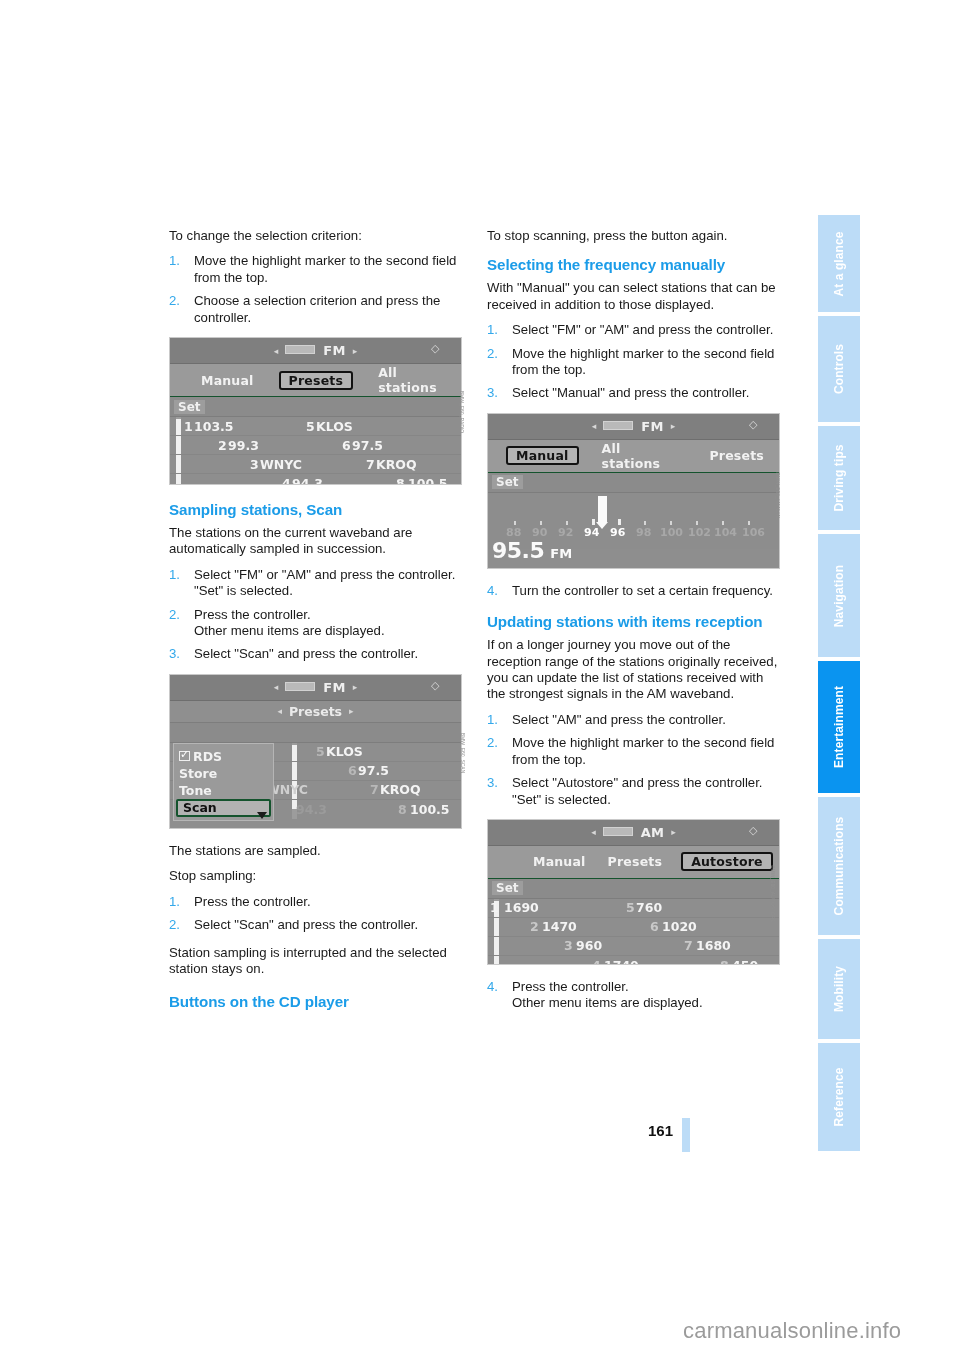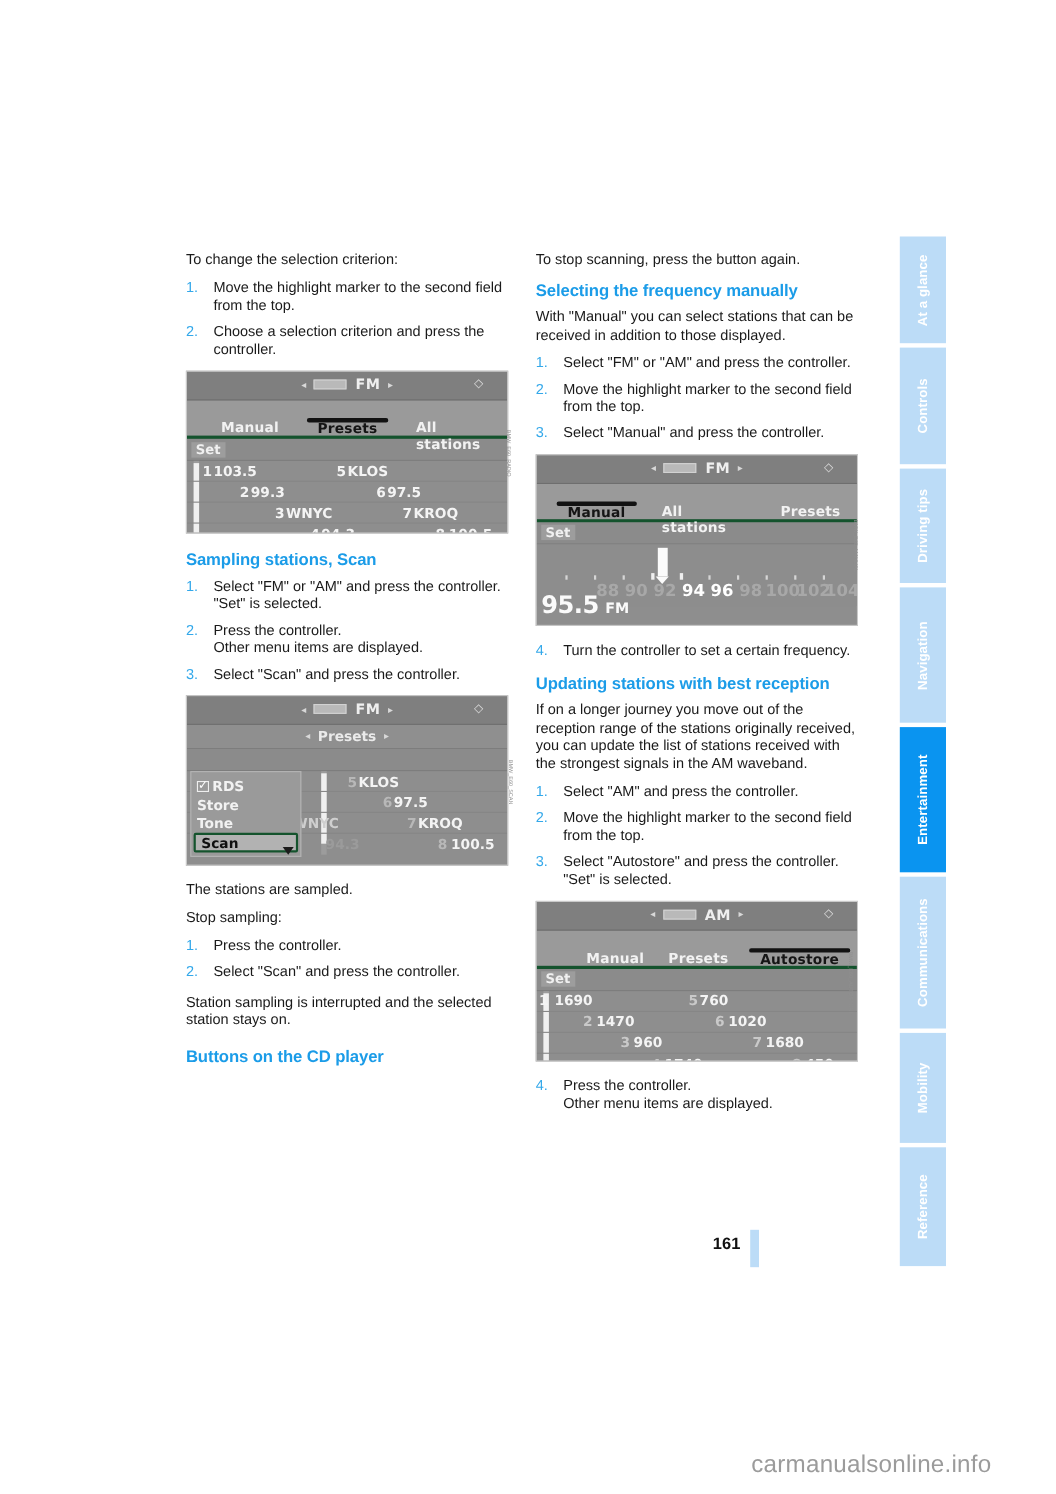--- a/index.html
+++ b/index.html
@@ -69,22 +69,22 @@
     display: inline-block; width: 30px; height: 9px;
     background: #b9b9b9; border: 1px solid #d2d2d2;
     margin-right: 8px; position: relative; top: -1px;
   }
   .rs-ant {
     position: absolute; right: 8px; top: 4px;
     width: 22px; height: 17px; color: #d9d9d9; font-size: 11px;
   }
   .rs-tabs {
     height: 25px; background: #9a9a9a;
-    display: flex; 
-    border-bottom: 3px solid #14532d;
+    display: flex; align-items: center;
+    border-bottom: 1px solid #14532d;
     padding: 16px 6px;
   }
   .rs-tab {
     color: #f2f2f2; font-size: 12.5px; font-weight: bold;
     padding: 1px 9px; letter-spacing: .2px;
   }
   .rs-tab.sel {
     background: #b4b4b4; color: #151515;
     border: 2px solid #121212; border-radius: 3px;
     padding: 0px 8px;
@@ -118,21 +118,21 @@
     filter: drop-shadow(0 0 1px #333);
   }
 
   
   .rs-scale { position: relative; height: 56px; background: #8d8d8d; }
   .rs-ticksrow { position: absolute; left: 0; right: 0; top: 26px; height: 8px; }
   .rs-ticksrow i { position: absolute; top: 2px; width: 2px; height: 4px; background: #d6d6d6; }
   .rs-ticksrow i.big { top: 0; width: 3px; height: 6px; background: #efefef; }
   .rs-nums {
     position: absolute; left: 0; right: 0; top: 33px; height: 15px;
-    font-size: 15px; font-weight: bold; margin-left: 36px;
+    font-size: 11px; font-weight: bold;
   }
   .rs-nums span { position: absolute; color: #a8a8a8; }
   .rs-nums span.on { color: #ffffff; }
   .rs-needle {
     position: absolute; width: 9px; height: 26px; top: 3px;
     background: #fbfbfb;
   }
   .rs-needle:after {
     content: ""; position: absolute; left: -2px; top: 26px;
     border-left: 6px solid transparent; border-right: 6px solid transparent;
@@ -297,20 +297,21 @@
           </div>
           <svg class="cursor" style="left:78px;top:42px" width="44" height="48" viewBox="0 0 44 48">
             <polygon points="34,0 2,26 14,29 6,44 18,47 24,31 36,34" fill="#ffffff" stroke="#4a4a4a" stroke-width="1.2"></polygon>
           </svg>
         </div>
       </div>
       <div class="code" style="position:absolute;right:-22px;top:72px;transform:rotate(90deg);font-size:5px;color:#909090">BMW_E60_RADIO</div>
     </div>
 
     <h2>Sampling stations, Scan</h2>
+    <p class="para tight">The stations on the current waveband are automatically sampled in succession.</p>
 
     <ol>
       <li>
         <span class="num">1.</span>
         <span>Select "FM" or "AM" and press the controller.</span>
         <span class="sub">"Set" is selected.</span>
       </li>
       <li>
         <span class="num">2.</span>
         <span>Press the controller.</span>
@@ -477,21 +478,21 @@
       <div class="code" style="position:absolute;right:-22px;top:80px;transform:rotate(90deg);font-size:5px;color:#909090">BMW_E60_MANUAL</div>
     </div>
 
     <ol>
       <li>
         <span class="num">4.</span>
         <span>Turn the controller to set a certain frequency.</span>
       </li>
     </ol>
 
-    <h2 style="margin-top:14px">Updating stations with best reception</h2>
+    <h2 style="margin-top:14px">Updating stations with items reception</h2>
     <p class="para tight">If on a longer journey you move out of the reception range of the stations originally received, you can update the list of stations received with the strongest signals in the AM waveband.</p>
 
     <ol>
       <li>
         <span class="num">1.</span>
         <span>Select "AM" and press the controller.</span>
       </li>
       <li>
         <span class="num">2.</span>
         <span>Move the highlight marker to the second field from the top.</span>

